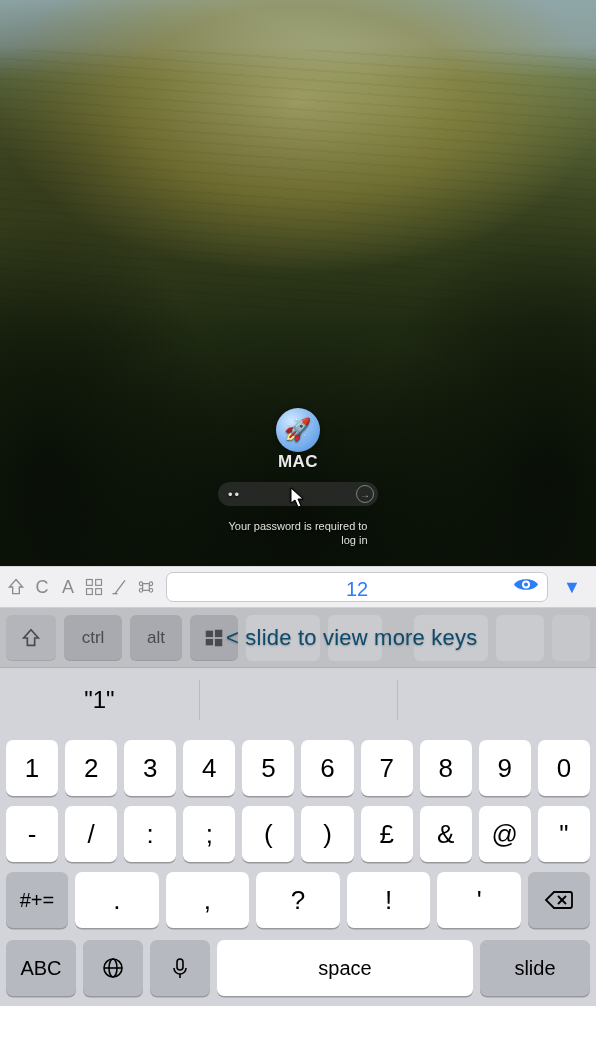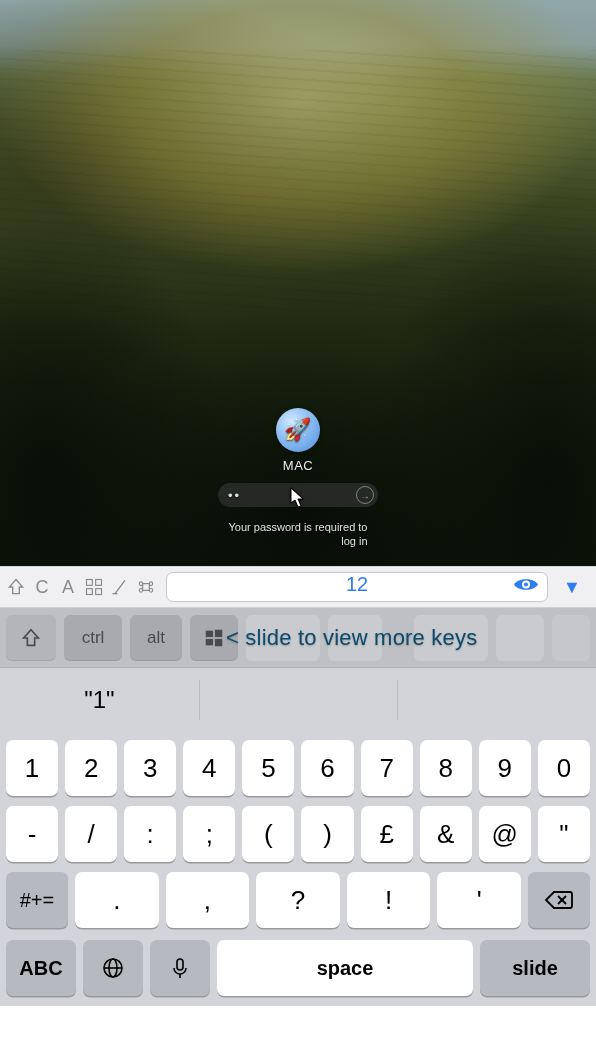--- a/index.html
+++ b/index.html
@@ -43,22 +43,21 @@
     text-shadow: 0 1px 2px rgba(0,0,0,0.6);
   }
   .avatar {
     width: 44px; height: 44px; border-radius: 50%;
     background: radial-gradient(circle at 35% 30%, #cfe8ff 0%, #7fb4ef 55%, #4f8fd8 100%);
     display: flex; align-items: center; justify-content: center;
     box-shadow: 0 1px 4px rgba(0,0,0,0.5);
     font-size: 22px;
   }
   .username {
-    margin-top: 6px;
-    font-size: 13px; font-weight: 400; letter-spacing: 0.5px;
+    font-size: 17px; font-weight: 700; letter-spacing: 0.5px;
   }
   .pw-wrap {
     position: relative;
     margin-top: 10px;
     width: 160px; height: 24px;
     border-radius: 12px;
     background: rgba(60,60,60,0.55);
     display: flex; align-items: center;
     padding: 0 26px 0 10px;
   }
@@ -97,21 +96,21 @@
   .tb-icon { width: 24px; height: 24px; display:flex; align-items:center; justify-content:center; font-size: 16px; color:#8a8a8f; }
   .tb-icon.thin { width: 20px; }
   .tb-text-C, .tb-text-A { font-size: 18px; font-weight: 300; font-family: -apple-system, Arial; }
   .tb-field {
     flex: 1;
     height: 30px;
     margin-left: 4px;
     border: 1px solid #c9c9cd;
     border-radius: 7px;
     background: #fff;
-    display: flex; align-items: flex-start; justify-content: center;
+    display: flex; align-items: flex-end; justify-content: center;
     position: relative;
     color: #2f7df6; font-size: 20px;
   }
   .tb-eye {
     position: absolute; right: 8px; top: 50%; transform: translateY(-50%);
     color: #2f7df6;
   }
   .tb-caret {
     width: 36px; display:flex; align-items:center; justify-content:center;
     color: #2f7df6; font-size: 18px;
@@ -183,21 +182,21 @@
     background: #ffffff;
     color: #000;
     font-size: 26px;
     display:flex; align-items:center; justify-content:center;
     box-shadow: 0 1.5px 0 rgba(0,0,0,0.28);
   }
   .key.gray { background: #b6b9c0; color:#000; }
   .key.graytxt { background: #b6b9c0; color:#000; font-size: 20px; }
   .key.space { flex: 4; font-size: 20px; }
   .key.small { font-size: 20px; }
-  .krow.bottom { margin-top: 12px; margin-bottom: 10px; font-weight: bold; }
+  .krow.bottom { margin-top: 12px; margin-bottom: 10px; }
 
   .row3-pad-l, .row3-pad-r { width: 62px; flex: none; }
 
   .icon-svg { width: 24px; height: 24px; }
   .icon-svg-lg { width: 30px; height: 24px; }
 </style>
 </head>
 <body>
 
 <div class="remote-screen">

